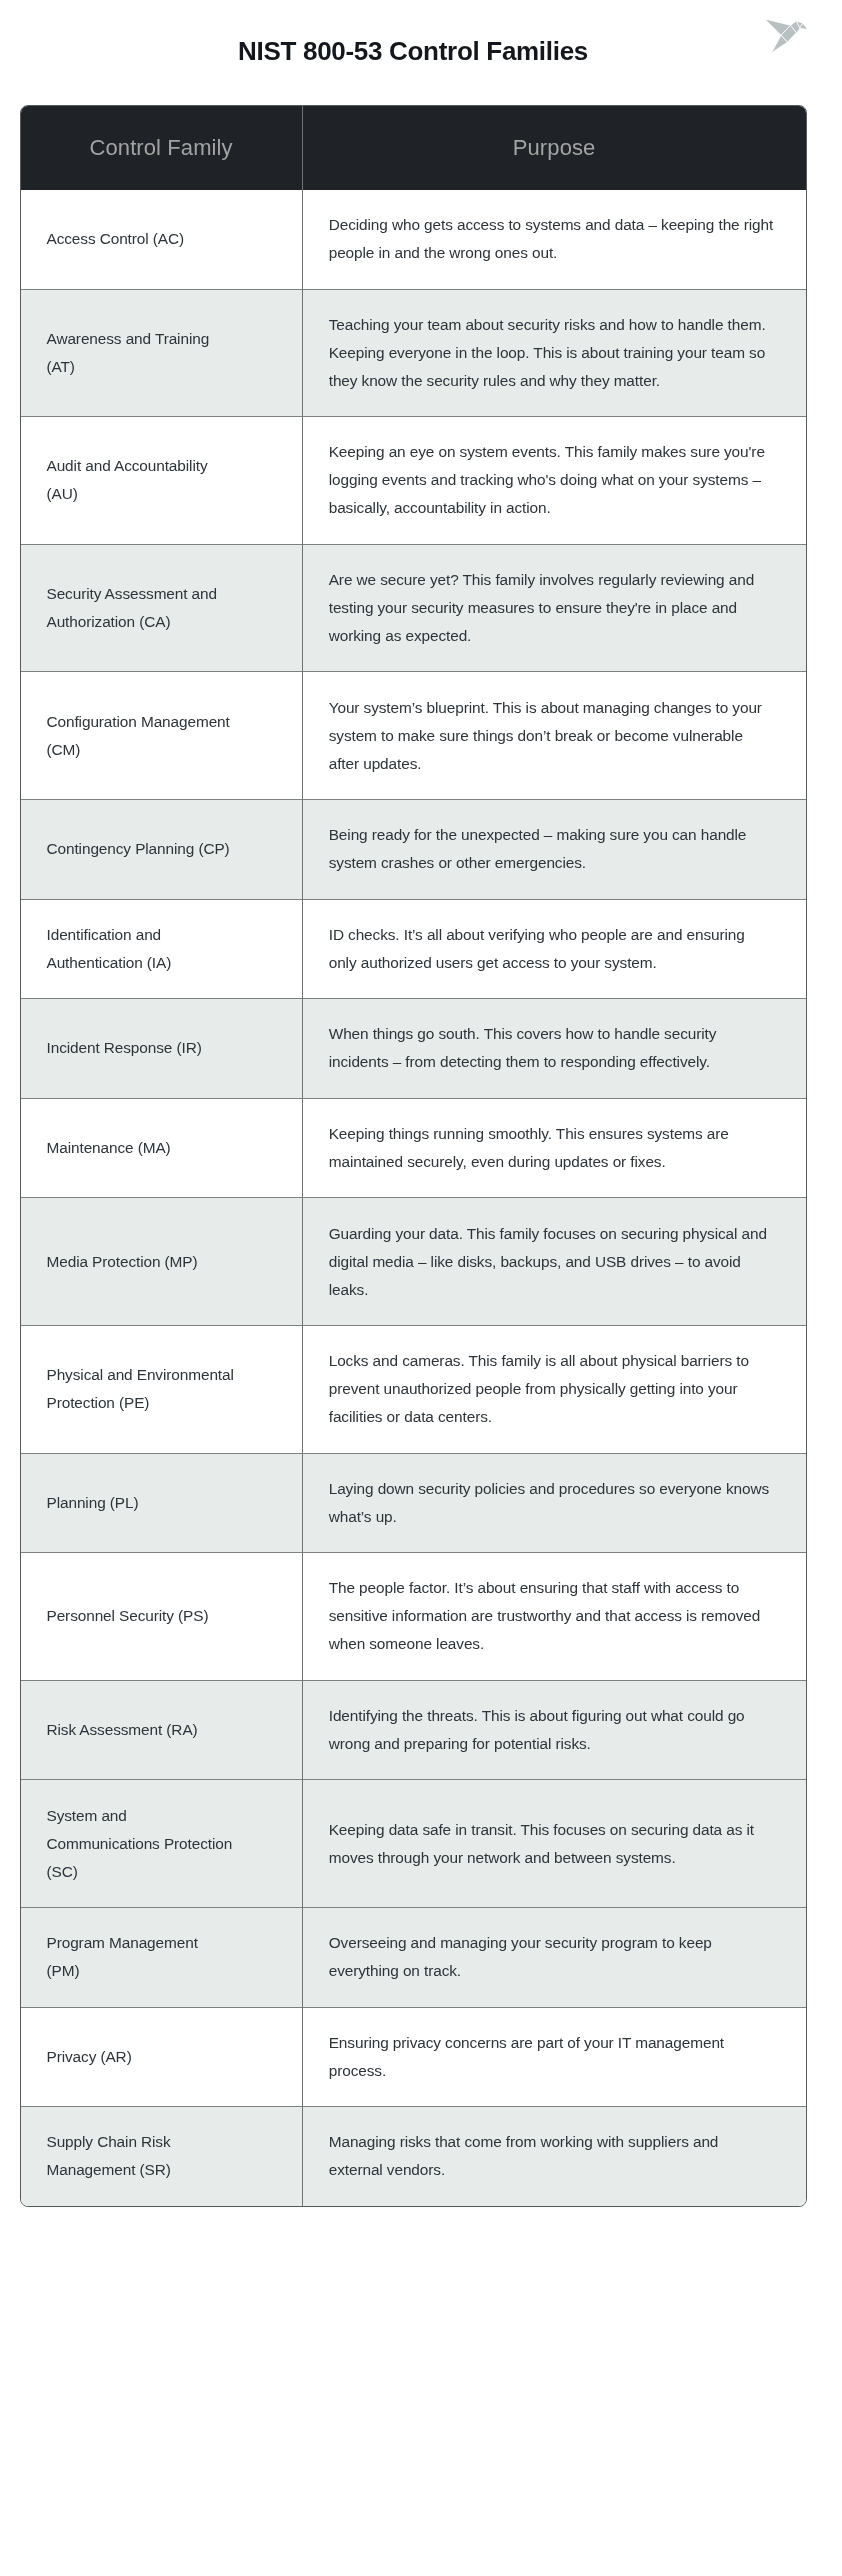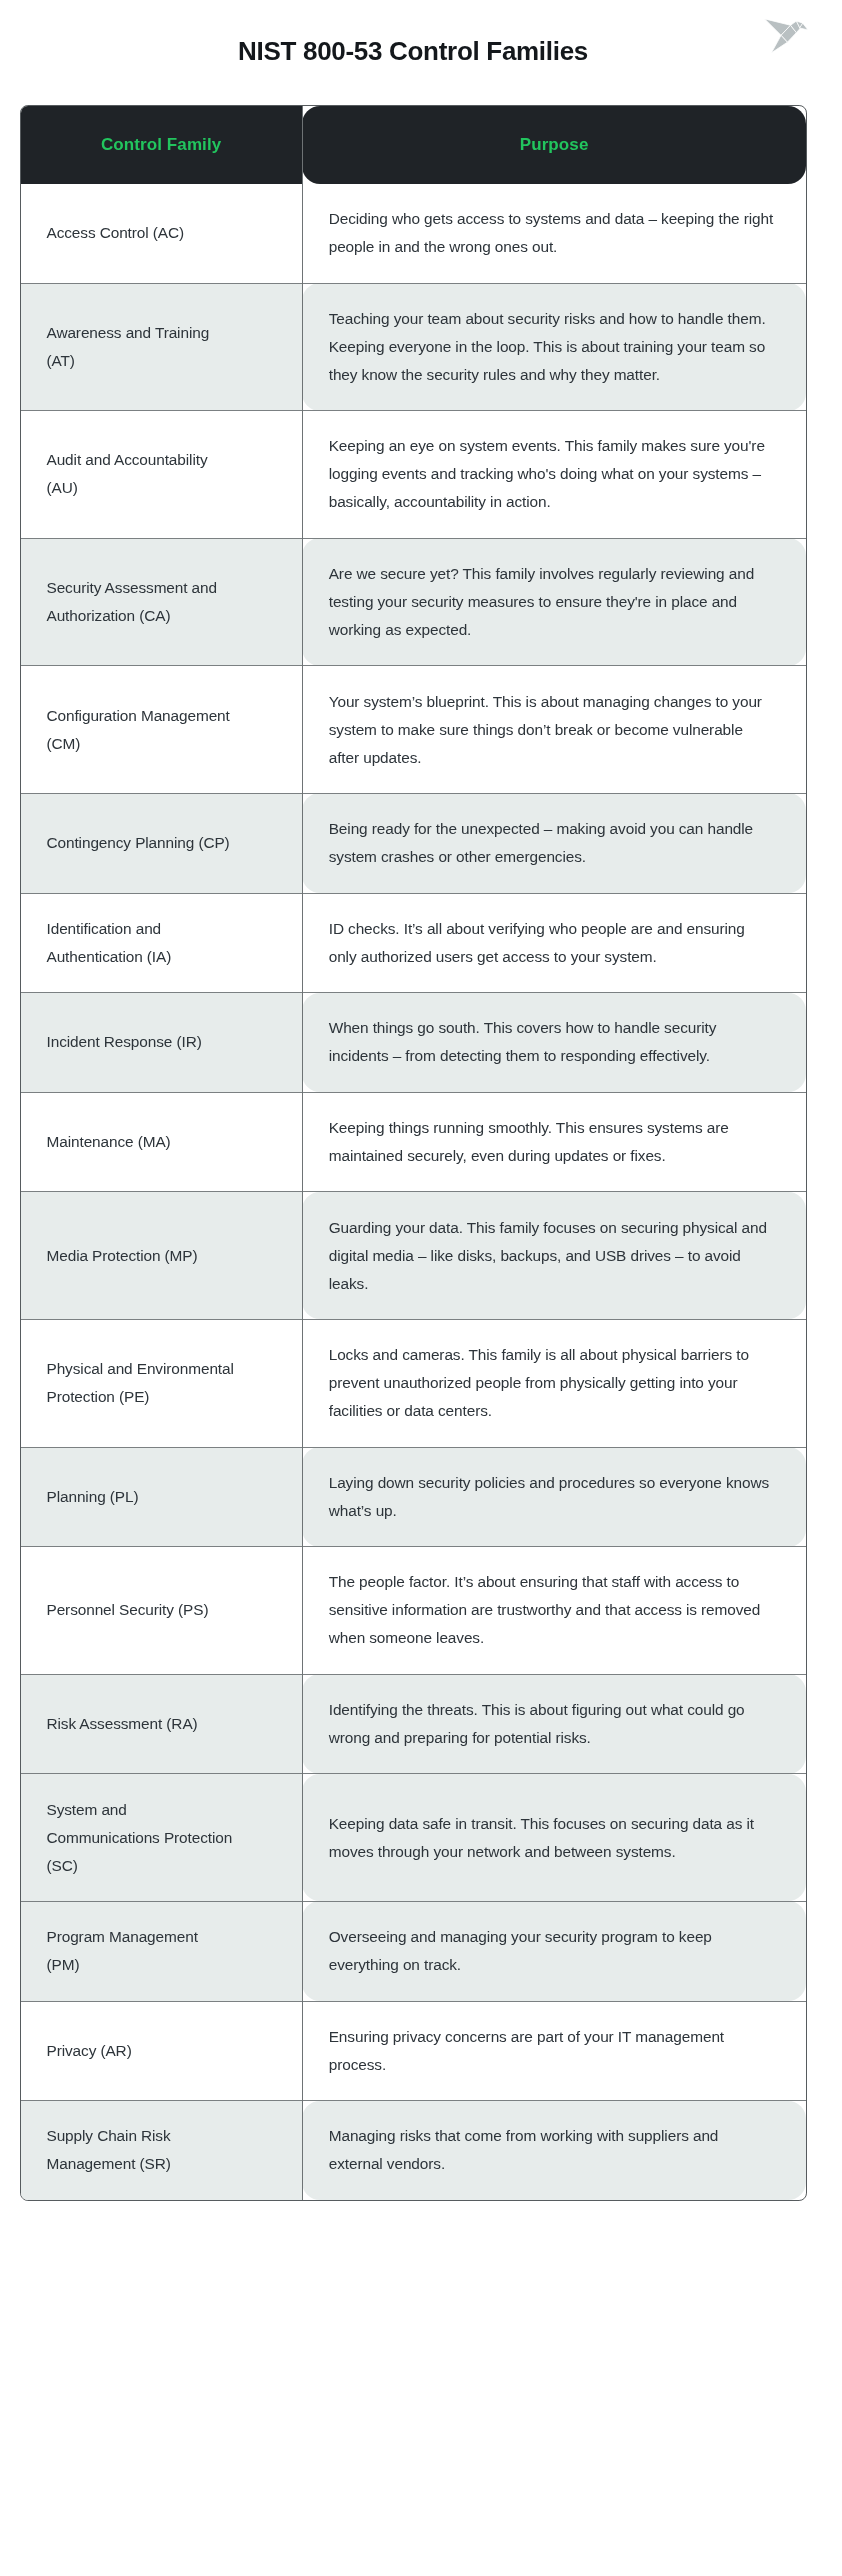--- a/index.html
+++ b/index.html
@@ -45,44 +45,43 @@
   }
   table.cf-table {
     width: 100%;
     border-collapse: collapse;
     table-layout: fixed;
   }
   col.c1 { width: 281px; }
   col.c2 { width: 502px; }
   thead th {
     background: #1f2327;
-    color: #22c55e;
-    font-size: 17px;
-    font-weight: 700;
+    color: #a3a3a3;
+    font-size: 22px;
+    font-weight: 400;
     text-align: center;
     padding: 29px 5.6px;
     letter-spacing: 0.1px;
   }
   tbody td {
     font-size: 15.4px;
     line-height: 28px;
     vertical-align: middle;
     letter-spacing: -0.1px;
     color: #2d343a;
     background: #ffffff;
   }
   tbody td.family-cell {
     padding: 21.3px 67px 21.3px 26px;
   }
   tbody td.purpose-cell {
     padding: 21.3px 31px 21.3px 26px;
   }
   td.purpose-cell, th.purpose-head {
     border-left: 1.1px solid #6e7375;
-    border-radius: 18px;
   }
   tbody tr + tr td {
     border-top: 1.1px solid #7b8082;
   }
   tbody tr.alt td {
     background: #e7eceb;
   }
 </style>
 </head>
 <body>
@@ -130,21 +129,21 @@
         <tr class="alt">
           <td class="family-cell">Security Assessment and Authorization (CA)</td>
           <td class="purpose-cell">Are we secure yet? This family involves regularly reviewing and testing your security measures to ensure they're in place and working as expected.</td>
         </tr>
         <tr>
           <td class="family-cell">Configuration Management (CM)</td>
           <td class="purpose-cell">Your system’s blueprint. This is about managing changes to your system to make sure things don’t break or become vulnerable after updates.</td>
         </tr>
         <tr class="alt">
           <td class="family-cell">Contingency Planning (CP)</td>
-          <td class="purpose-cell">Being ready for the unexpected – making avoid you can handle system crashes or other emergencies.</td>
+          <td class="purpose-cell">Being ready for the unexpected – making sure you can handle system crashes or other emergencies.</td>
         </tr>
         <tr>
           <td class="family-cell">Identification and Authentication (IA)</td>
           <td class="purpose-cell">ID checks.  It’s all about verifying who people are and ensuring only authorized users get access to your system.</td>
         </tr>
         <tr class="alt">
           <td class="family-cell">Incident Response (IR)</td>
           <td class="purpose-cell">When things go south. This covers how to handle security incidents – from detecting them to responding effectively.</td>
         </tr>
         <tr>

